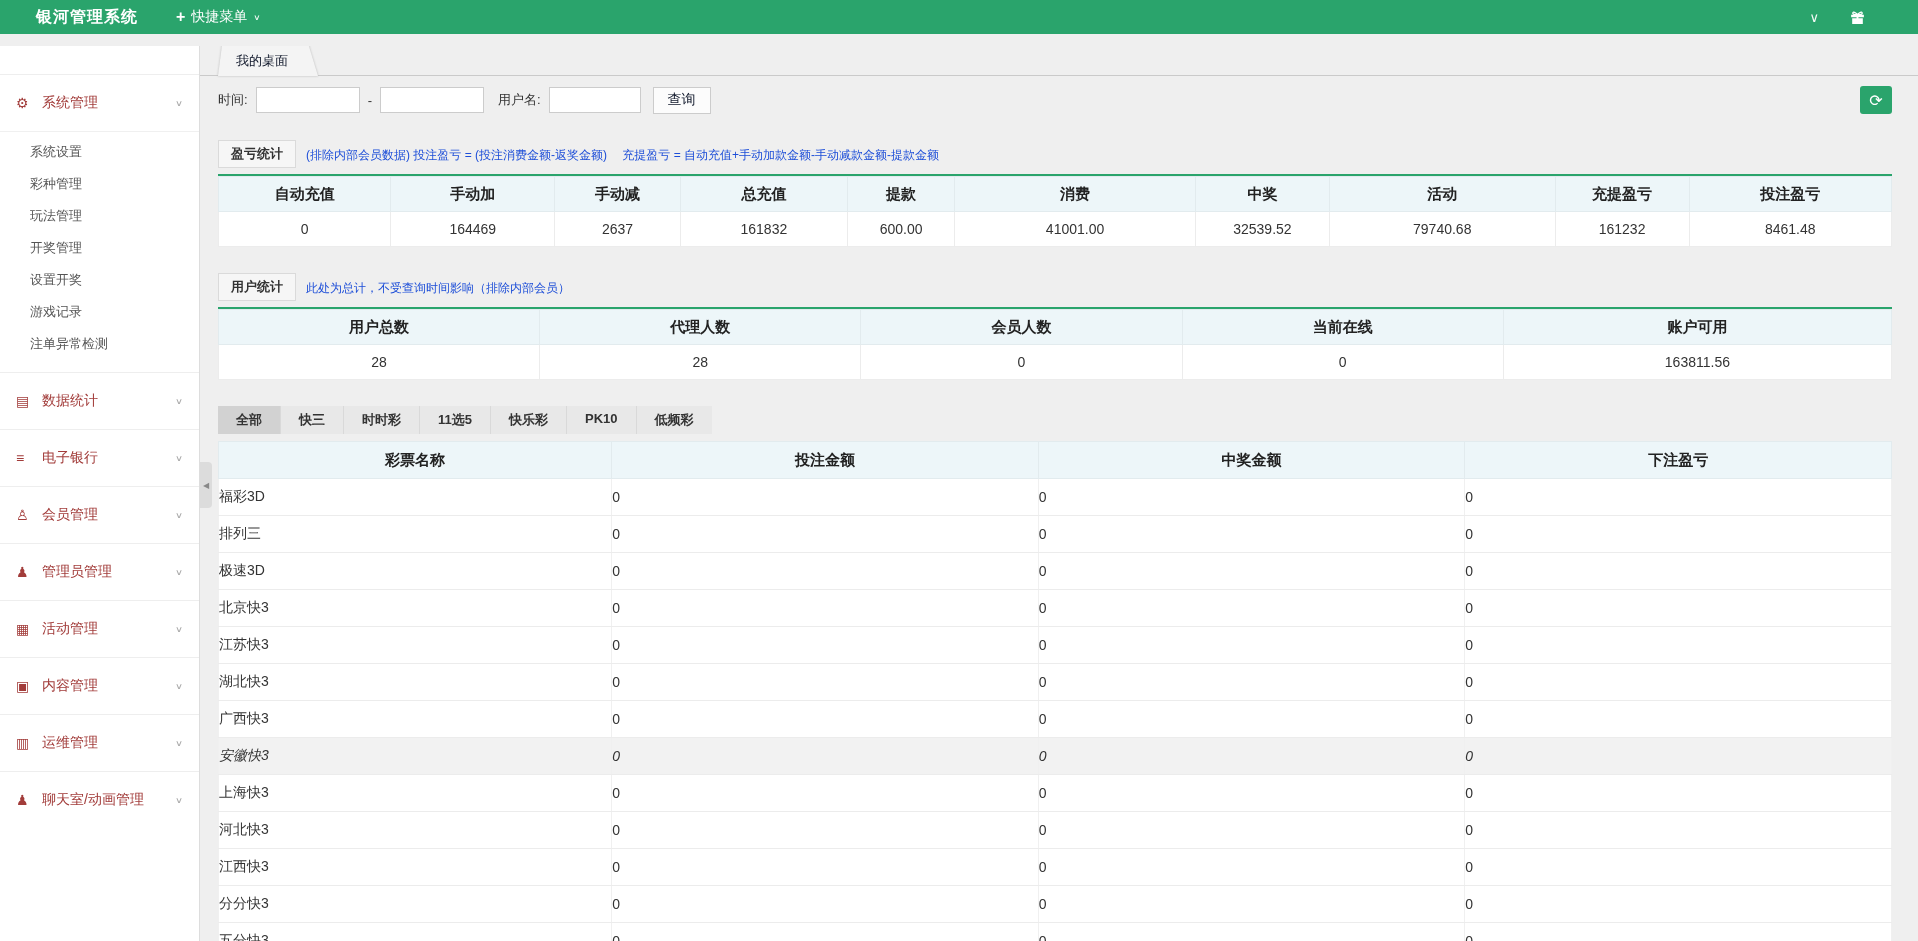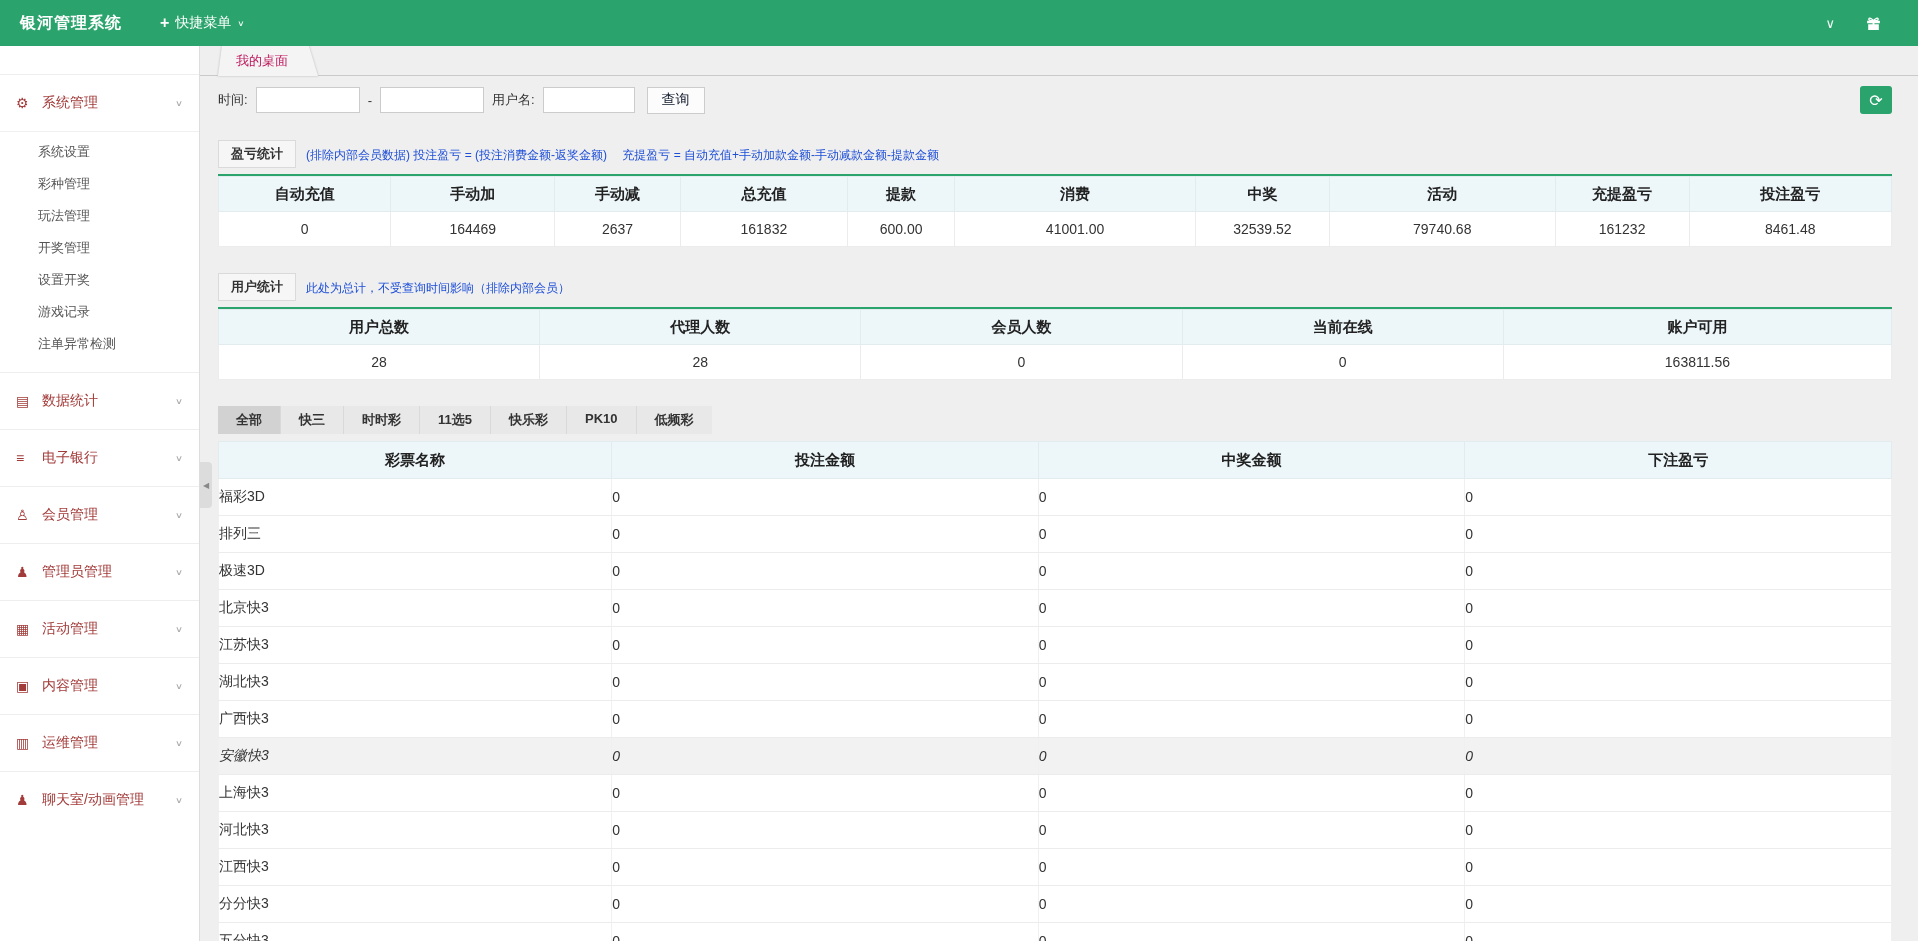--- a/index.html
+++ b/index.html
@@ -7,43 +7,43 @@
     --accent-green:#2aa46c;
     --sidebar-red:#a23c3a;
     --header-bg:#edf6f9;
     --hl-bg:#f2f2f2;
   }
   *{box-sizing:border-box;margin:0;padding:0;}
   html,body{width:1918px;height:941px;overflow:hidden;}
   body{background:#efefef;font-family:"Liberation Sans","DejaVu Sans",sans-serif;position:relative;}
 
   
-  .topbar{height:46px;background:var(--topbar-green);display:flex;align-items:center;color:#fff;padding:0 20px;}
+  .topbar{height:34px;background:var(--topbar-green);display:flex;align-items:center;color:#fff;padding:0 36px;}
   .app-title{font-size:16px;font-weight:bold;letter-spacing:1px;}
   .quickmenu{margin-left:38px;font-size:14px;display:flex;align-items:center;gap:6px;cursor:pointer;}
   .quickmenu .plus{font-size:16px;font-weight:bold;}
   .chev-small{font-size:10px;opacity:.95;transform:scaleY(.8);}
   .topbar-right{margin-left:auto;display:flex;align-items:center;gap:30px;padding-right:16px;}
   .tb-chev{font-size:13px;cursor:pointer;opacity:.95;}
   .tb-gift{cursor:pointer;display:flex;align-items:center;}
 
   
   .sidebar{position:absolute;left:0;top:46px;bottom:0;width:200px;background:#fff;border-right:1px solid #ddd;padding-top:28px;overflow:hidden;}
   .side-item{height:57px;display:flex;align-items:center;padding:0 16px;color:var(--sidebar-red);font-size:14px;border-top:1px solid #eee;cursor:pointer;background:#fff;}
   .s-icon{width:20px;font-size:14px;text-align:left;}
   .s-label{margin-left:6px;flex:1;}
   .s-chev{color:#aaa;font-size:11px;transform:scaleY(.75);}
   .side-sub{padding:4px 0 12px;border-top:1px solid #f0f0f0;}
-  .sub-item{height:32px;line-height:32px;padding-left:38px;font-size:13px;color:#555;cursor:pointer;}
+  .sub-item{height:32px;line-height:32px;padding-left:30px;font-size:13px;color:#555;cursor:pointer;}
   .collapse-handle{position:absolute;left:200px;top:462px;width:12px;height:46px;background:#dcdcdc;border-radius:0 4px 4px 0;display:flex;align-items:center;justify-content:center;color:#888;font-size:8px;cursor:pointer;z-index:5;}
 
   
   .main{position:absolute;left:200px;top:46px;right:0;bottom:0;overflow:hidden;}
   .tabstrip{height:30px;border-bottom:1px solid #cacaca;padding-left:18px;display:flex;align-items:flex-end;}
-  .desktop-tab{position:relative;padding:22px 30px 6px 18px;font-size:13px;color:#be185d;z-index:1;margin-bottom:-1px;cursor:pointer;filter:drop-shadow(0 0 1px #b9b9b9);}
+  .desktop-tab{position:relative;padding:22px 30px 6px 18px;font-size:13px;color:#0f172a;z-index:1;margin-bottom:-1px;cursor:pointer;filter:drop-shadow(0 0 1px #b9b9b9);}
   .desktop-tab::before{content:"";position:absolute;inset:0;background:#f4f4f4;clip-path:polygon(6px 0,calc(100% - 14px) 0,100% 100%,0 100%);z-index:-1;}
 
   .filterbar{display:flex;align-items:center;gap:8px;margin:10px 26px 0 18px;font-size:13px;color:#333;}
   .filterbar input{width:104px;height:26px;border:1px solid #ccc;background:#fff;padding:0 6px;font-size:13px;outline:none;}
   .filterbar input.small{width:92px;}
   .query-btn{height:27px;padding:0 14px;border:1px solid #ccc;background:#fcfcfc;font-size:14px;color:#0f172a;cursor:pointer;margin-left:4px;}
   .refresh-btn{margin-left:auto;width:32px;height:28px;background:var(--accent-green);color:#fff;border:none;border-radius:3px;font-size:16px;cursor:pointer;display:flex;align-items:center;justify-content:center;}
 
   .section{margin:26px 26px 0 18px;}
   .section-head{display:flex;align-items:flex-end;gap:10px;border-bottom:2px solid var(--accent-green);padding-bottom:6px;}
@@ -149,21 +149,21 @@
 
   <div class="tabstrip">
     <div class="desktop-tab">我的桌面</div>
   </div>
 
   <div class="filterbar">
     <label>时间:</label>
     <input type="text" value="" style="">
     <span>-</span>
     <input type="text" value="" style="">
-    <label style="">用户名:</label>
+    <label style="margin-left:6px;">用户名:</label>
     <input type="text" class="small" value="" style="">
     <button class="query-btn">查询</button>
     <button class="refresh-btn">
         <span>⟳</span>
       </button>
   </div>
 
   <div class="section">
     <div class="section-head">
       <span class="badge">盈亏统计</span>

